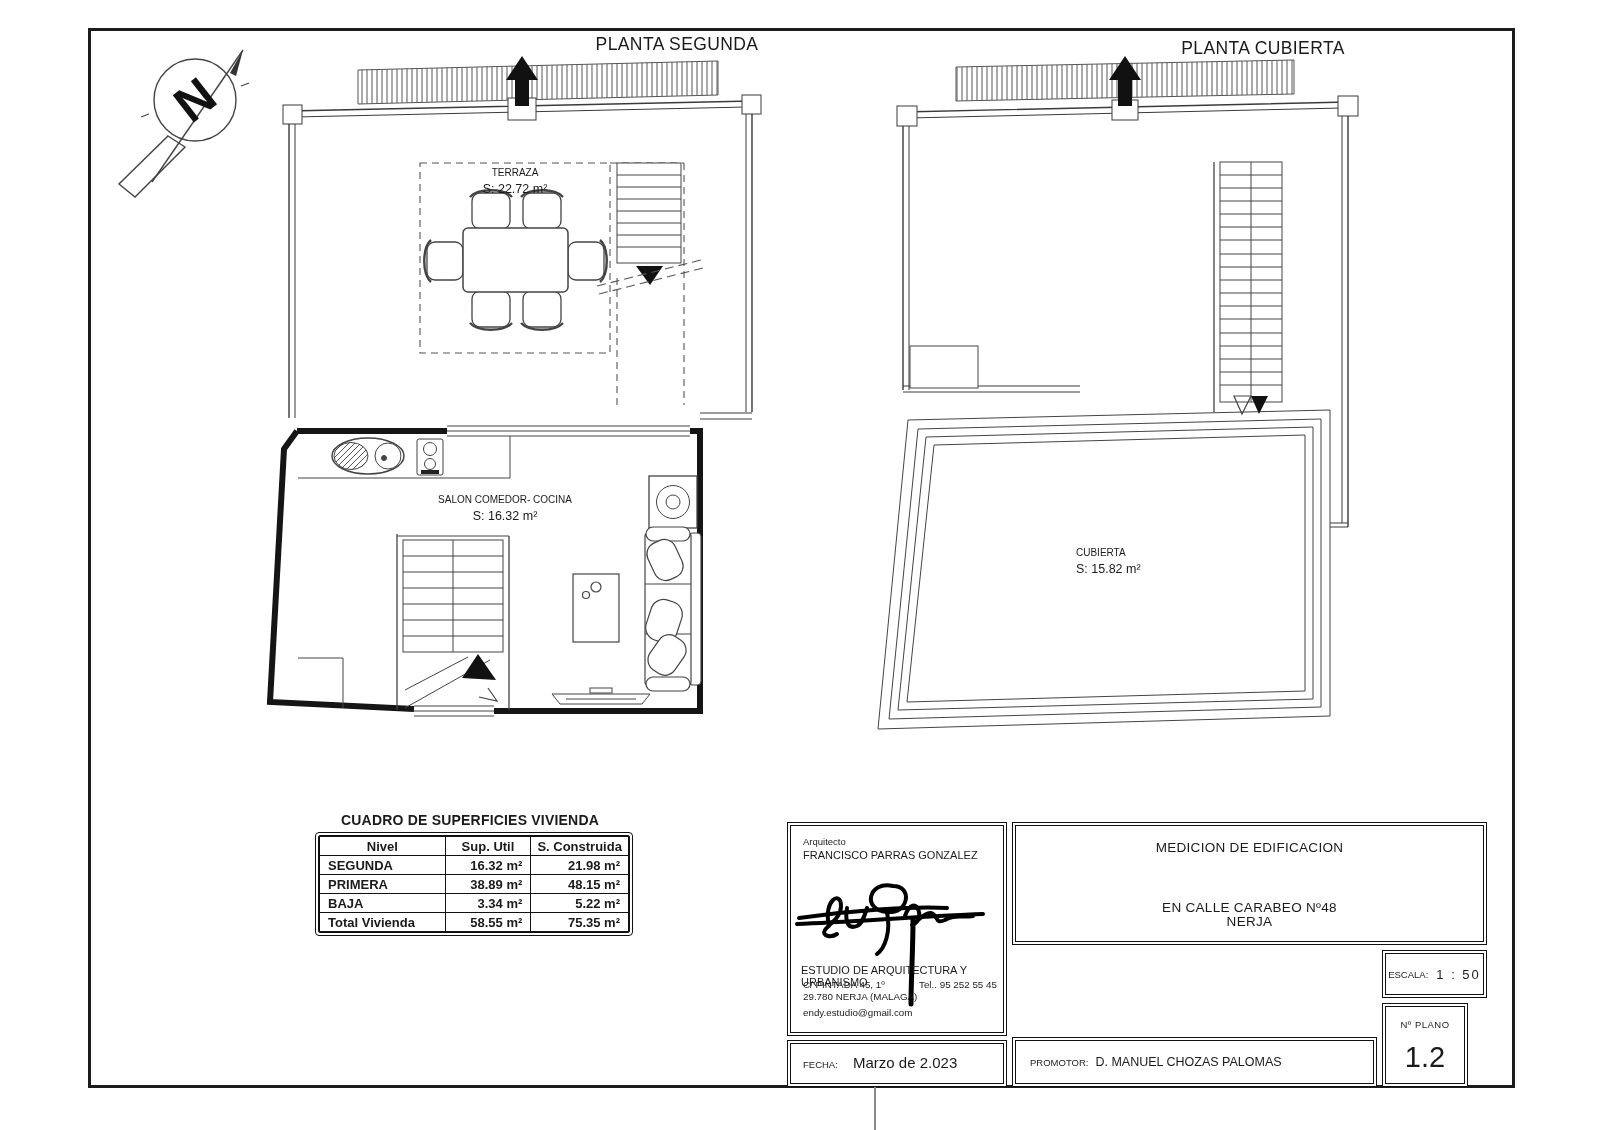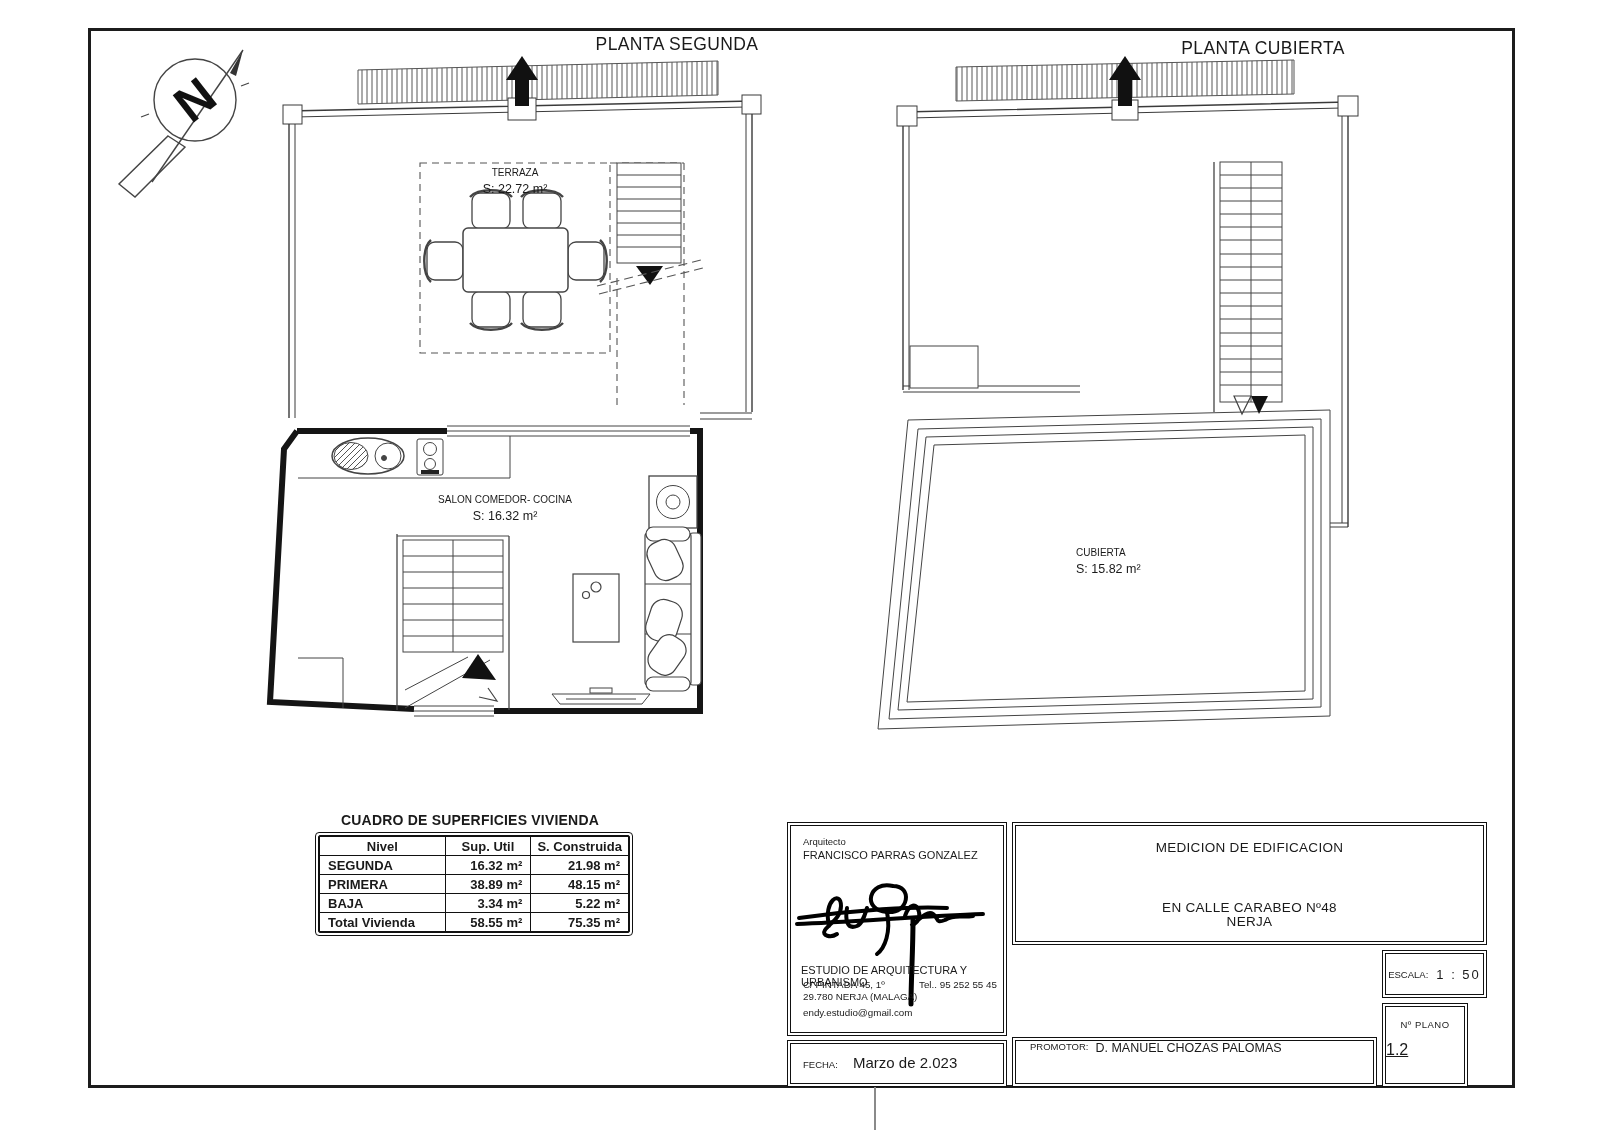--- a/index.html
+++ b/index.html
@@ -41,22 +41,22 @@
   .email{position:absolute;left:12px;top:181px;font-size:9.8px;}
   .fecha-label{position:absolute;left:12px;top:15px;font-size:9.5px;}
   .fecha-value{position:absolute;left:62px;top:10px;font-size:15px;}
   .proj-line{position:absolute;width:100%;text-align:center;font-size:13.5px;letter-spacing:.3px;}
   .sheet-line{position:absolute;left:22px;font-size:16.5px;letter-spacing:.3px;}
   .escala-row{position:absolute;left:0;top:0;width:100%;height:100%;
               display:flex;align-items:center;justify-content:center;gap:8px;}
   .escala-label{font-size:9.5px;}
   .escala-value{font-size:13px;letter-spacing:2px;}
   .plano-label{position:absolute;width:100%;text-align:center;top:12px;font-size:9.5px;letter-spacing:.5px;}
-  .plano-value{position:absolute;width:100%;top:34px;font-size:16px;text-decoration:underline;}
-  .promotor-row{position:absolute;left:14px;top:0;height:100%;display:flex;gap:7px;}
+  .plano-value{position:absolute;width:100%;text-align:center;top:34px;font-size:29px;}
+  .promotor-row{position:absolute;left:14px;top:0;height:100%;display:flex;align-items:center;gap:7px;}
   .promotor-label{font-size:9.5px;}
   .promotor-value{font-size:12.5px;}
 </style>
 </head>
 <body>
 
 <div class="sheet">
 
   <div class="border-frame"></div>
   <div class="bottom-tick"></div>

